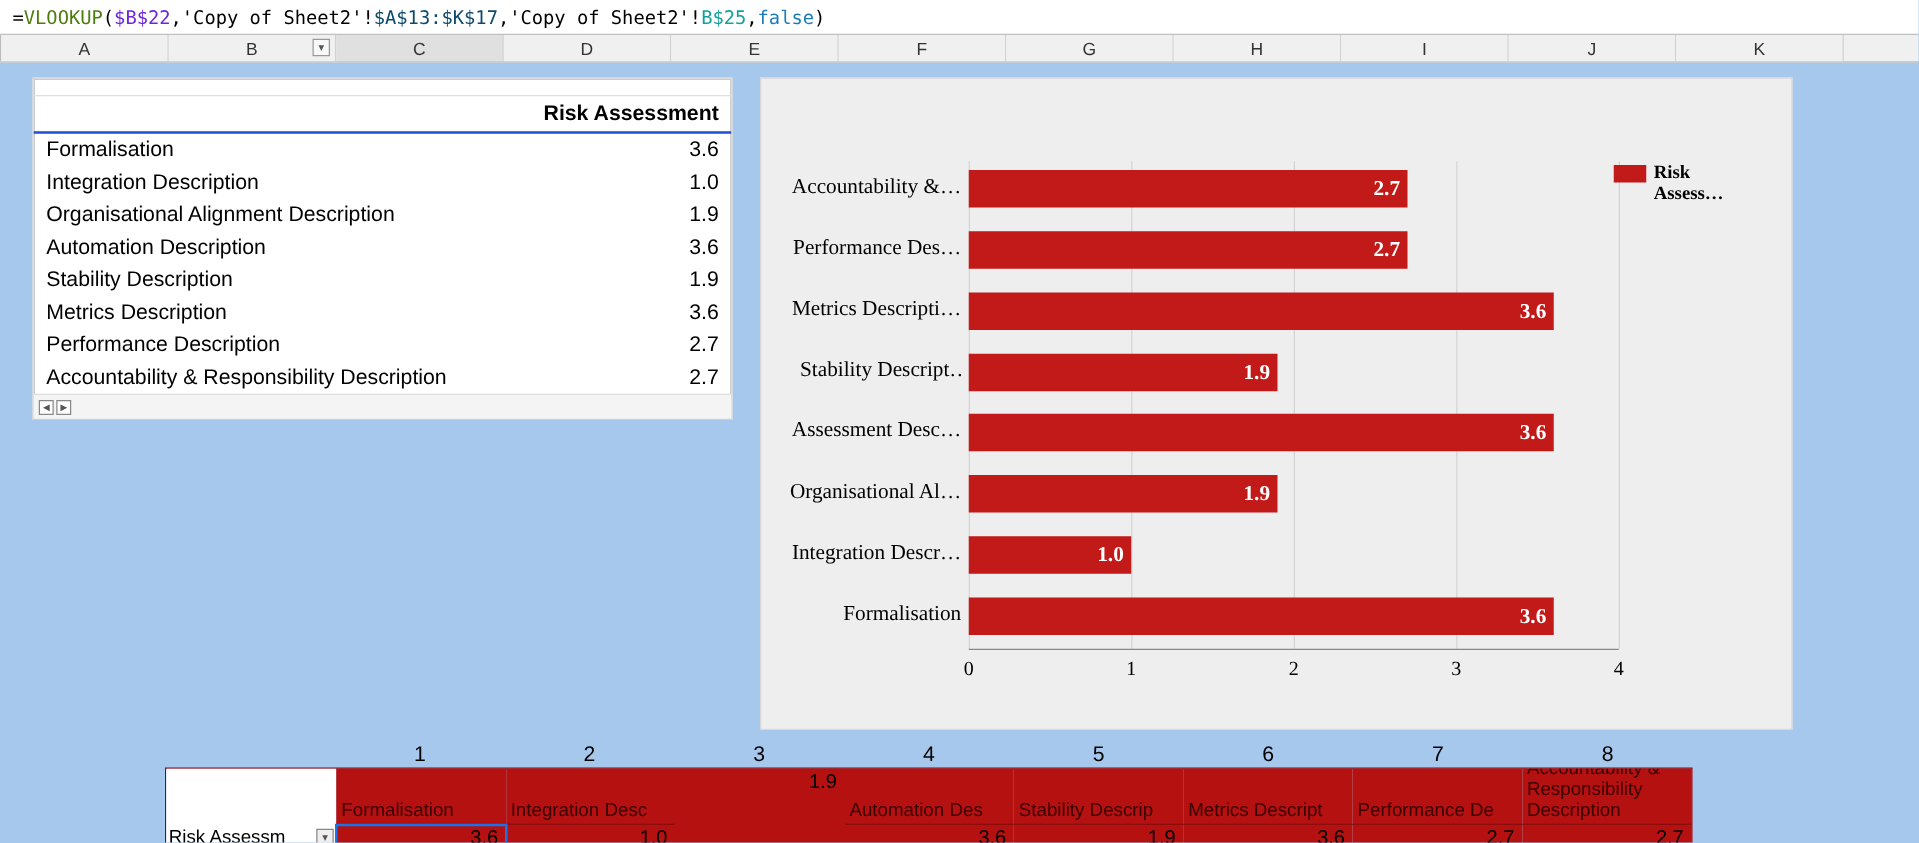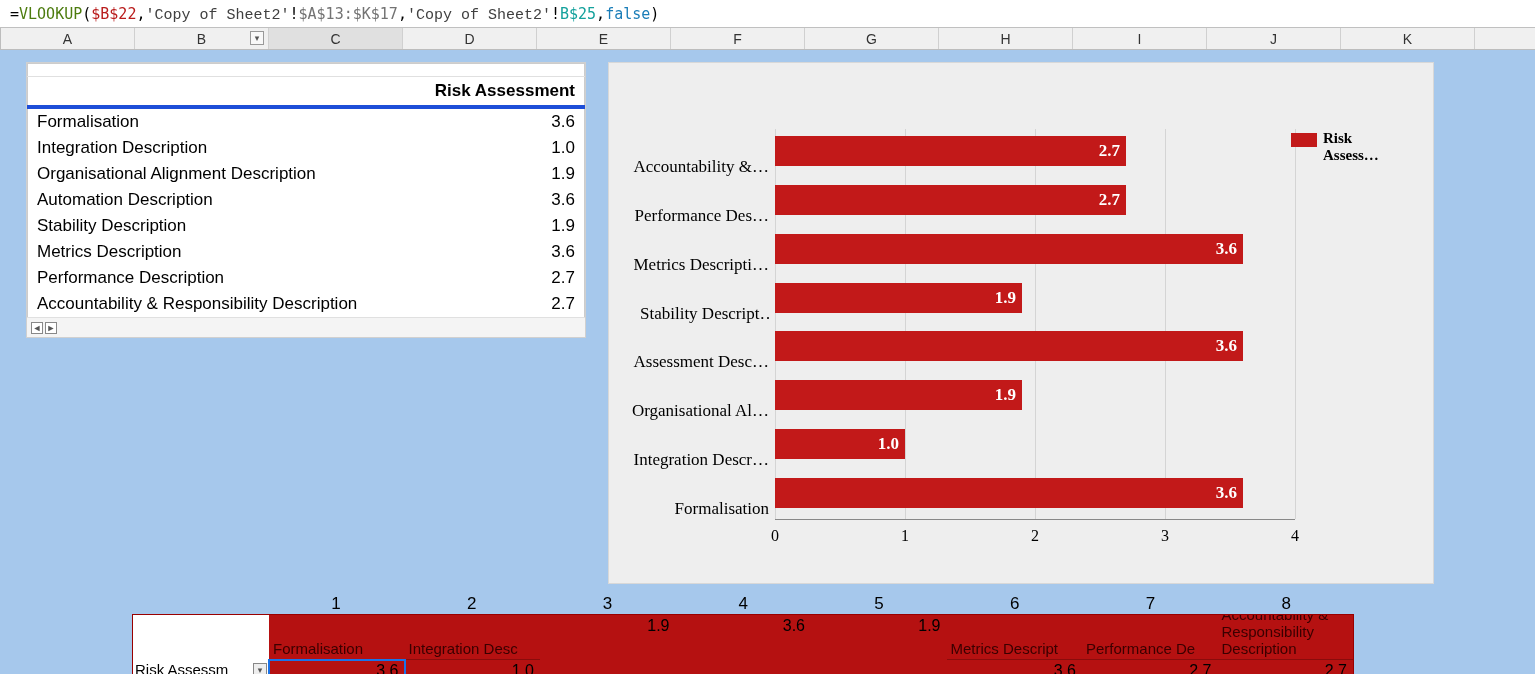--- a/index.html
+++ b/index.html
@@ -17,23 +17,23 @@
     padding: 4px 10px;
     font-family: Consolas, monospace;
     font-size: 15px;
     height: 28px;
     line-height: 20px;
     position: relative;
     z-index: 5;
   }
   .fx-eq { color:#000; }
   .fx-fn { color:#4d7c0f; }
-  .fx-ref1 { color:#b91c1c; }
-  .fx-sheet { color:#404040;font-family:Liberation Mono, monospace; }
-  .fx-ref2 { color:#737373; }
+  .fx-ref1 { color:#6d28d9; }
+  .fx-sheet { color:#000000; }
+  .fx-ref2 { color:#0c4a6e; }
   .fx-ref3 { color:#13a19c; }
   .fx-kw   { color:#1a7db8; }
   .fx-p    { color:#000; }
 
   .col-headers {
     display: flex;
     background: #f0f0f0;
     border-bottom: 1px solid #bdbdbd;
     height: 22px;
     font-size: 14px;
@@ -74,21 +74,21 @@
     position:absolute;
     left:26px; top:12px;
     width: 560px;
     background:#fff;
     border:1px solid #d0d0d0;
     box-shadow: 0 0 0 1px #ccc inset;
   }
   .card-header-row { height:14px; border-bottom:1px solid #e0e0e0; }
   .card-title-row {
     text-align:right; font-weight:bold; font-size:17px;
-    padding:4px 10px; border-bottom:4px solid #1d4ed8;
+    padding:4px 10px; border-bottom:2px solid #1d4ed8;
   }
   .card-row {
     display:flex; justify-content:space-between;
     padding:3px 10px;
     font-size:17px;
   }
   .card-footer {
     background:#f4f4f4; border-top:1px solid #e0e0e0;
     height:20px; padding-left:4px;
   }
@@ -111,21 +111,21 @@
     width:520px; height:390px;
     background:#eee;
   }
   .chart-leftlabels {
     position:absolute; left:0; top:66px; width:164px; height:390px;
   }
   .leftlabel {
     position:absolute; right:4px; width:160px;
     text-align:right; font-size:17px;
     font-family: "Times New Roman", Georgia, serif;
-    white-space:nowrap; overflow:hidden;margin-top:18px;
+    white-space:nowrap; overflow:hidden;
   }
   .gridline {
     position:absolute; top:0; bottom:0; width:1px; background:#d4d4d4;
   }
   .xlabel {
     position:absolute; top:398px; width:40px; text-align:center;
     font-size:16px; font-family:"Times New Roman", Georgia, serif;
     transform:translateX(-50%);
   }
   .bar {
@@ -322,23 +322,25 @@
           <div class="value selected">3.6</div>
         </div>
         <div class="bt-datacol">
           <div class="label">Integration Desc</div>
           <div class="value">1.0</div>
         </div>
         <div class="bt-datacol">
           <div class="value">1.9</div>
         </div>
         <div class="bt-datacol">
+          <div class="label">Automation Des</div>
           <div class="value">3.6</div>
         </div>
         <div class="bt-datacol">
+          <div class="label">Stability Descrip</div>
           <div class="value">1.9</div>
         </div>
         <div class="bt-datacol">
           <div class="label">Metrics Descript</div>
           <div class="value">3.6</div>
         </div>
         <div class="bt-datacol">
           <div class="label">Performance De</div>
           <div class="value">2.7</div>
         </div>

